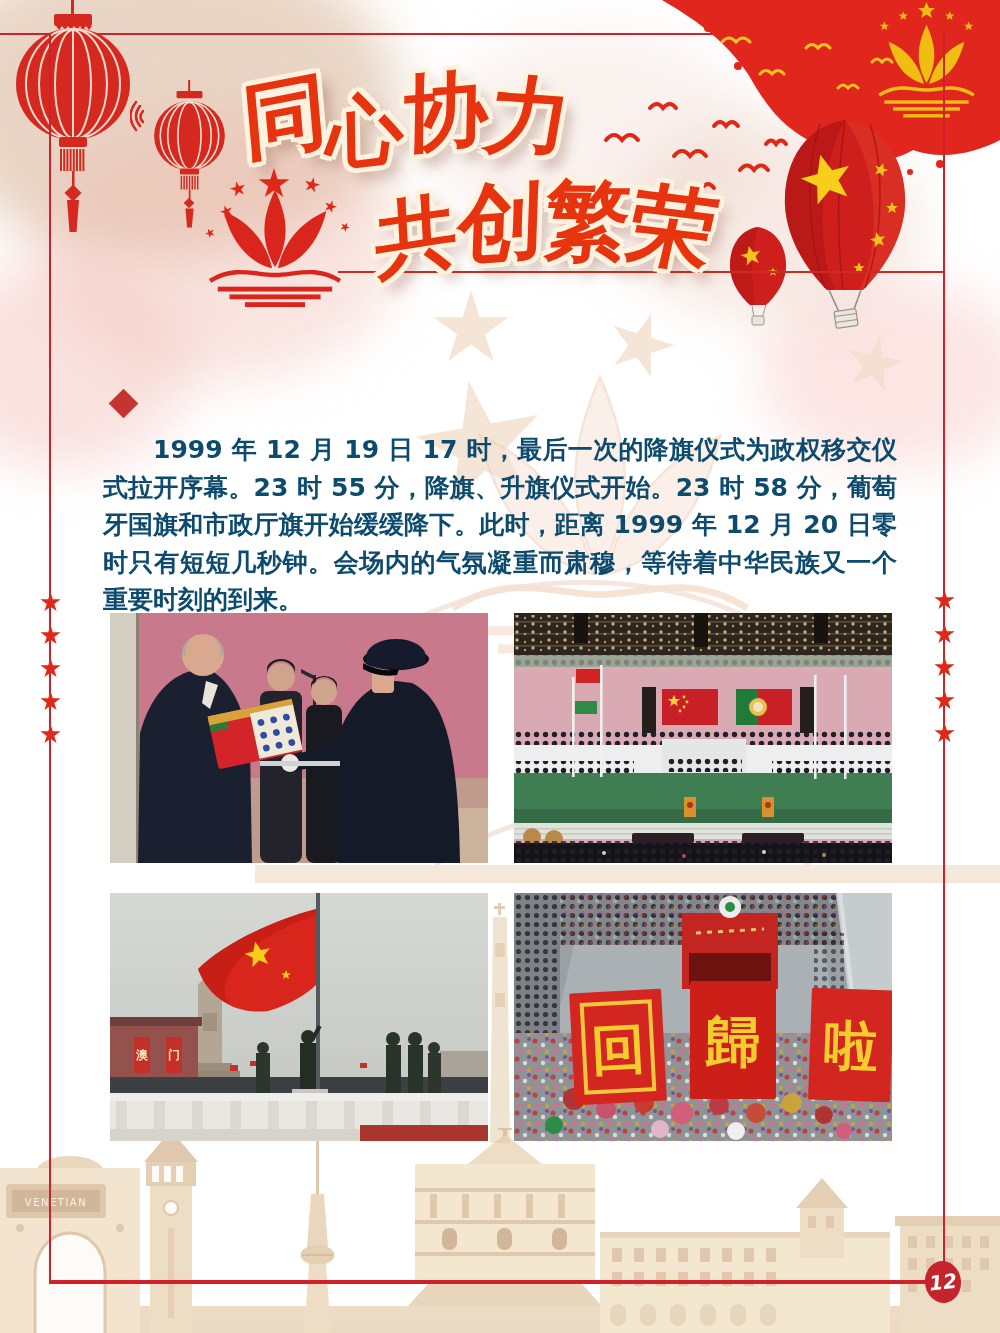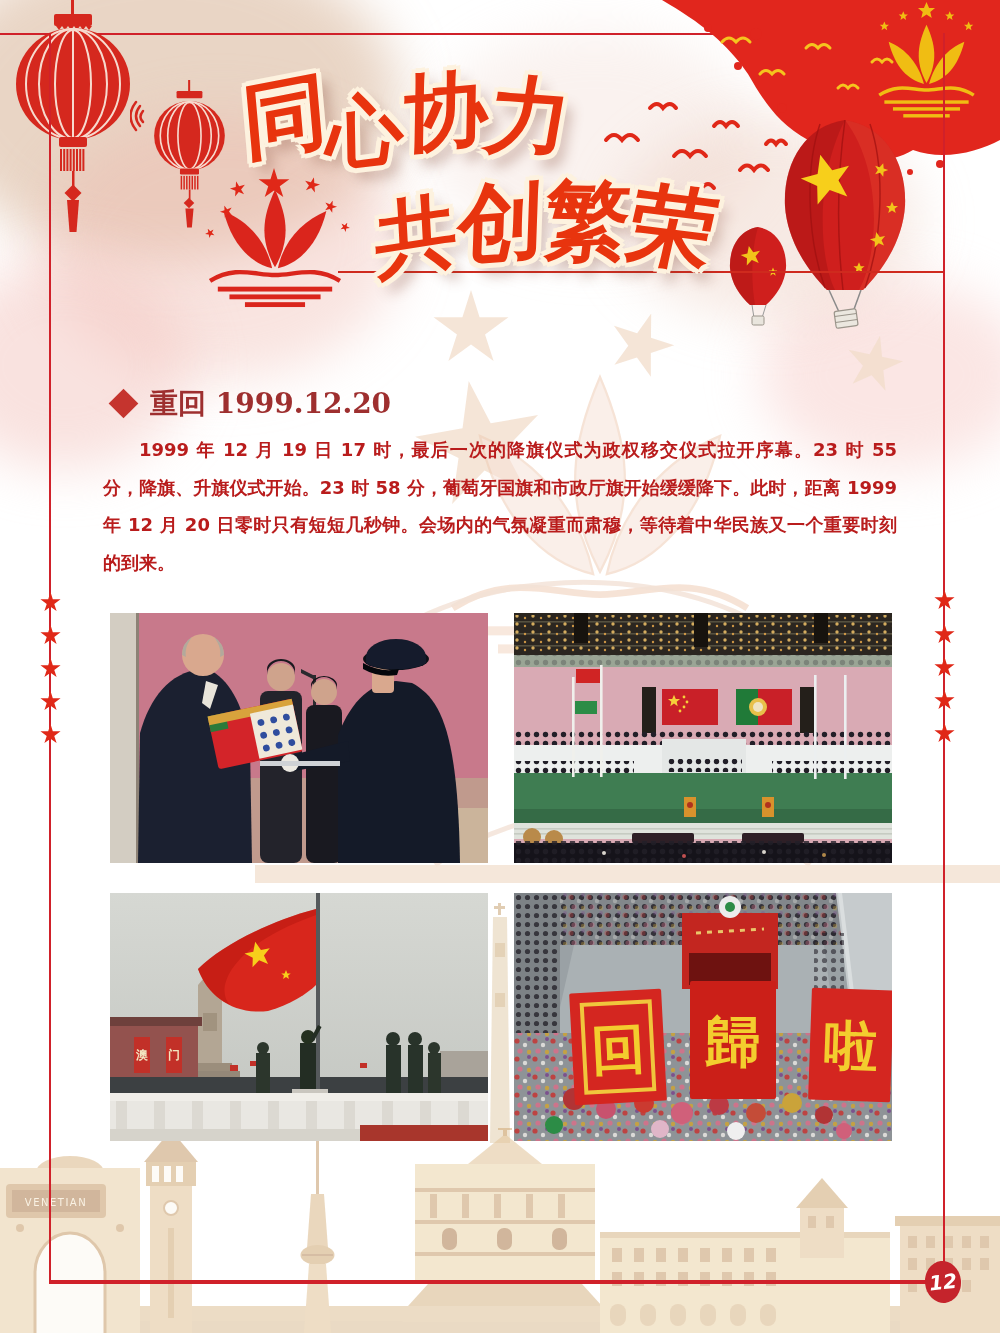--- a/index.html
+++ b/index.html
@@ -46,22 +46,22 @@
   .t2 span:nth-child(2){transform:translateY(-2px) rotate(-3deg);}
   .t2 span:nth-child(3){transform:translateY(-2px) rotate(2deg);}
   .t2 span:nth-child(4){transform:translateY(6px) rotate(8deg);}
 
   .subtitle{left:372px;top:287px;font-size:30px;font-weight:800;letter-spacing:16px;color:#141414;z-index:6;}
   .divider{left:338px;top:271px;width:606px;height:2px;background:#cf2a1e;z-index:5;}
 
   .sec-diamond{left:113px;top:393px;width:21px;height:21px;background:#c5342e;transform:rotate(45deg);z-index:6;}
   .sec-heading{left:150px;top:385px;font-size:28px;font-weight:bold;color:#9e2f2f;
      font-family:"DejaVu Serif",serif;z-index:6;}
-  .paragraph{left:103px;top:431px;width:794px;font-size:18px;line-height:37.5px;font-weight:600;
-     color:#b91c1c;text-align:justify;text-indent:2em;z-index:6;}
+  .paragraph{left:103px;top:431px;width:794px;font-size:25px;line-height:37.5px;font-weight:600;
+     color:#0c4a6e;text-align:justify;text-indent:2em;z-index:6;}
 
   .photo{position:absolute;z-index:10;}
   .photo svg{display:block;}
 
   .spire-band{left:486px;top:903px;z-index:2;opacity:.75;}
   .beige-band{left:255px;top:865px;width:745px;height:18px;background:#f3e3d4;opacity:.85;z-index:1;}
   .city{left:0;top:1128px;opacity:.58;z-index:3;}
   .arcs{left:395px;top:565px;z-index:1;opacity:.8;}
   .lotus-mark{left:430px;top:372px;z-index:1;opacity:.55;}
   svg text{font-family:"DejaVu Sans",sans-serif;}
@@ -258,21 +258,20 @@
   <div class="redstar star5" style="left:230px;top:181px;width:16px;height:16px;transform:rotate(-14deg);z-index:6;"></div>
   <div class="redstar star5" style="left:304px;top:177px;width:16px;height:16px;transform:rotate(14deg);z-index:6;"></div>
   <div class="redstar star5" style="left:220px;top:205px;width:13px;height:13px;transform:rotate(-20deg);z-index:6;"></div>
   <div class="redstar star5" style="left:324px;top:200px;width:13px;height:13px;transform:rotate(20deg);z-index:6;"></div>
   <div class="redstar star5" style="left:340px;top:222px;width:10px;height:10px;transform:rotate(28deg);z-index:6;"></div>
   <div class="redstar star5" style="left:205px;top:228px;width:10px;height:10px;transform:rotate(-28deg);z-index:6;"></div>
 
   <div class="abs divider"></div>
 
   <div class="abs sec-diamond"></div>
-  <div class="abs sec-heading">重回 1999.12.20</div>
   <div class="abs paragraph">1999 年 12 月 19 日 17 时，最后一次的降旗仪式为政权移交仪式拉开序幕。23 时 55 分，降旗、升旗仪式开始。23 时 58 分，葡萄牙国旗和市政厅旗开始缓缓降下。此时，距离 1999 年 12 月 20 日零时只有短短几秒钟。会场内的气氛凝重而肃穆，等待着中华民族又一个重要时刻的到来。</div>
 
   <svg class="abs spire-band" width="28" height="240" viewBox="0 0 28 240">
     <rect x="12" y="0" width="3" height="12" fill="#d8bd9a"></rect>
     <rect x="8" y="3" width="11" height="3" fill="#d8bd9a"></rect>
     <path d="M7,14 h14 l3,226 h-20 z" fill="#eadbc4"></path>
     <rect x="9" y="40" width="10" height="14" fill="#dcc4a0"></rect>
     <rect x="9" y="90" width="10" height="14" fill="#dcc4a0"></rect>
   </svg>
 

